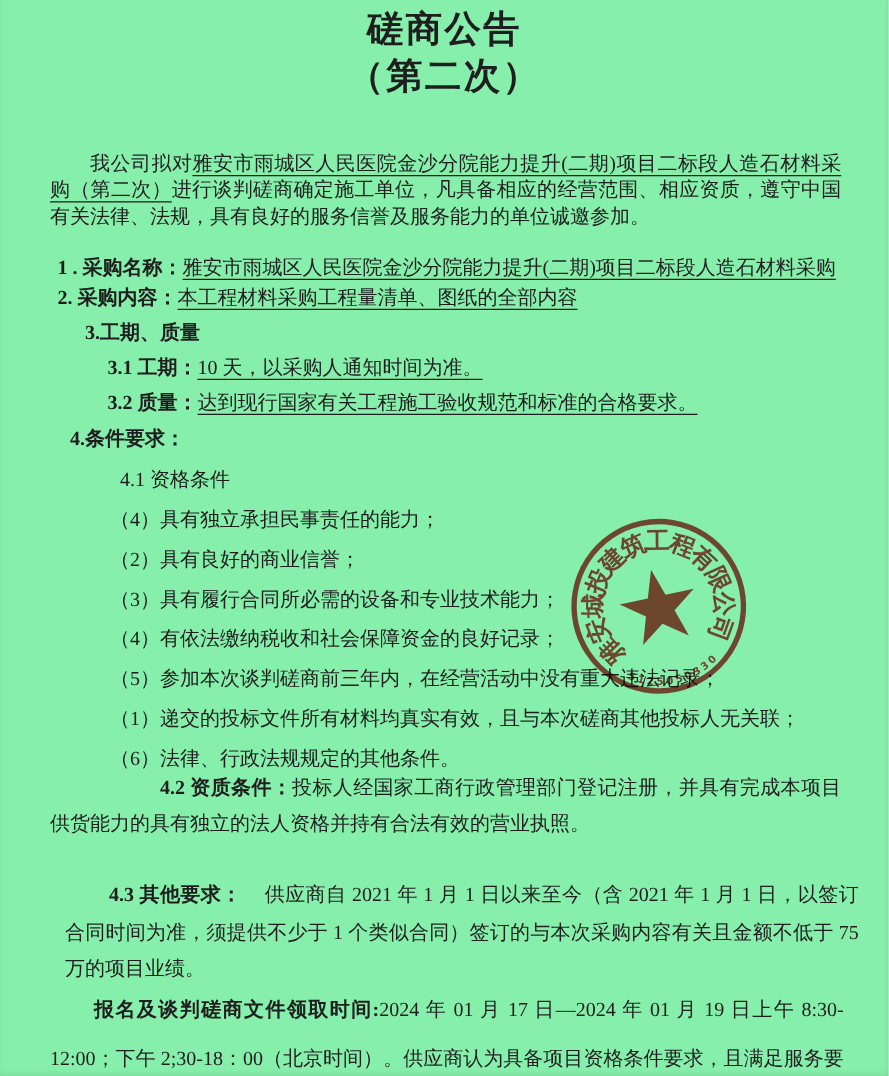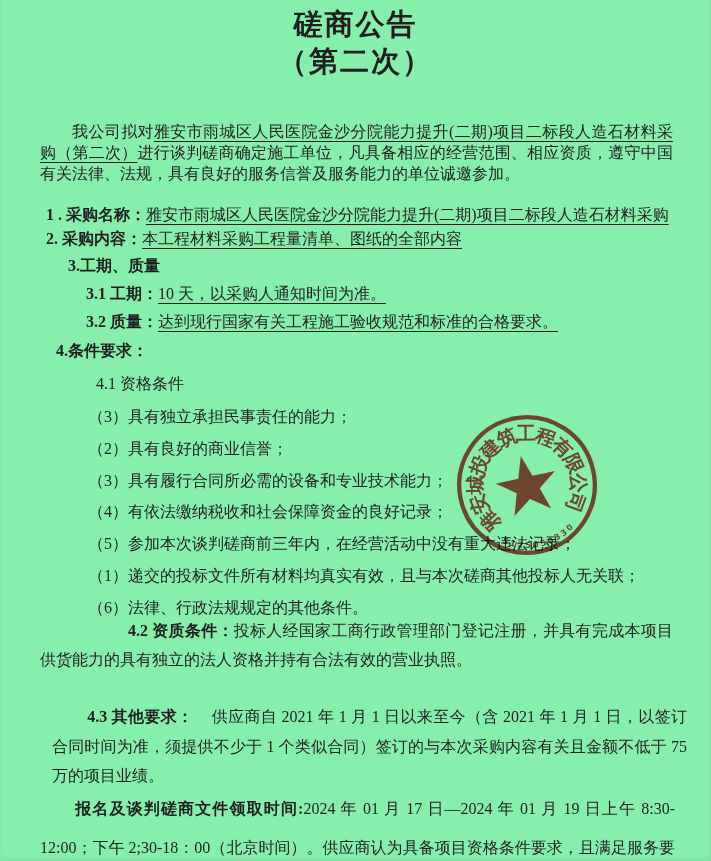--- a/index.html
+++ b/index.html
@@ -77,21 +77,21 @@
     <span class="b">3.1 工期：</span><span class="u">10 天，以采购人通知时间为准。</span>
   </div>
   <div class="abs sub" style="top:312px">
     <span class="b">3.2 质量：</span><span class="u">达到现行国家有关工程施工验收规范和标准的合格要求。</span>
   </div>
 
   <div class="abs h4x">4.条件要求：</div>
   <div class="abs h41">4.1 资格条件</div>
 
   <div class="abs conds">
-    <div>（3）具有独立承担民事责任的能力；</div>
+    <div>（4）具有独立承担民事责任的能力；</div>
     <div>（2）具有良好的商业信誉；</div>
     <div>（3）具有履行合同所必需的设备和专业技术能力；</div>
     <div>（4）有依法缴纳税收和社会保障资金的良好记录；</div>
     <div>（5）参加本次谈判磋商前三年内，在经营活动中没有重大违法记录；</div>
     <div>（1）递交的投标文件所有材料均真实有效，且与本次磋商其他投标人无关联；</div>
     <div>（6）法律、行政法规规定的其他条件。</div>
   </div>
 
   <p class="abs p42" style="margin:0"><span class="b">4.2 资质条件：</span><span>投标人经国家工商行政管理部门登记注册，并具有完成本项目供货能力的具有独立的法人资格并持有合法有效的营业执照。</span></p>
 

